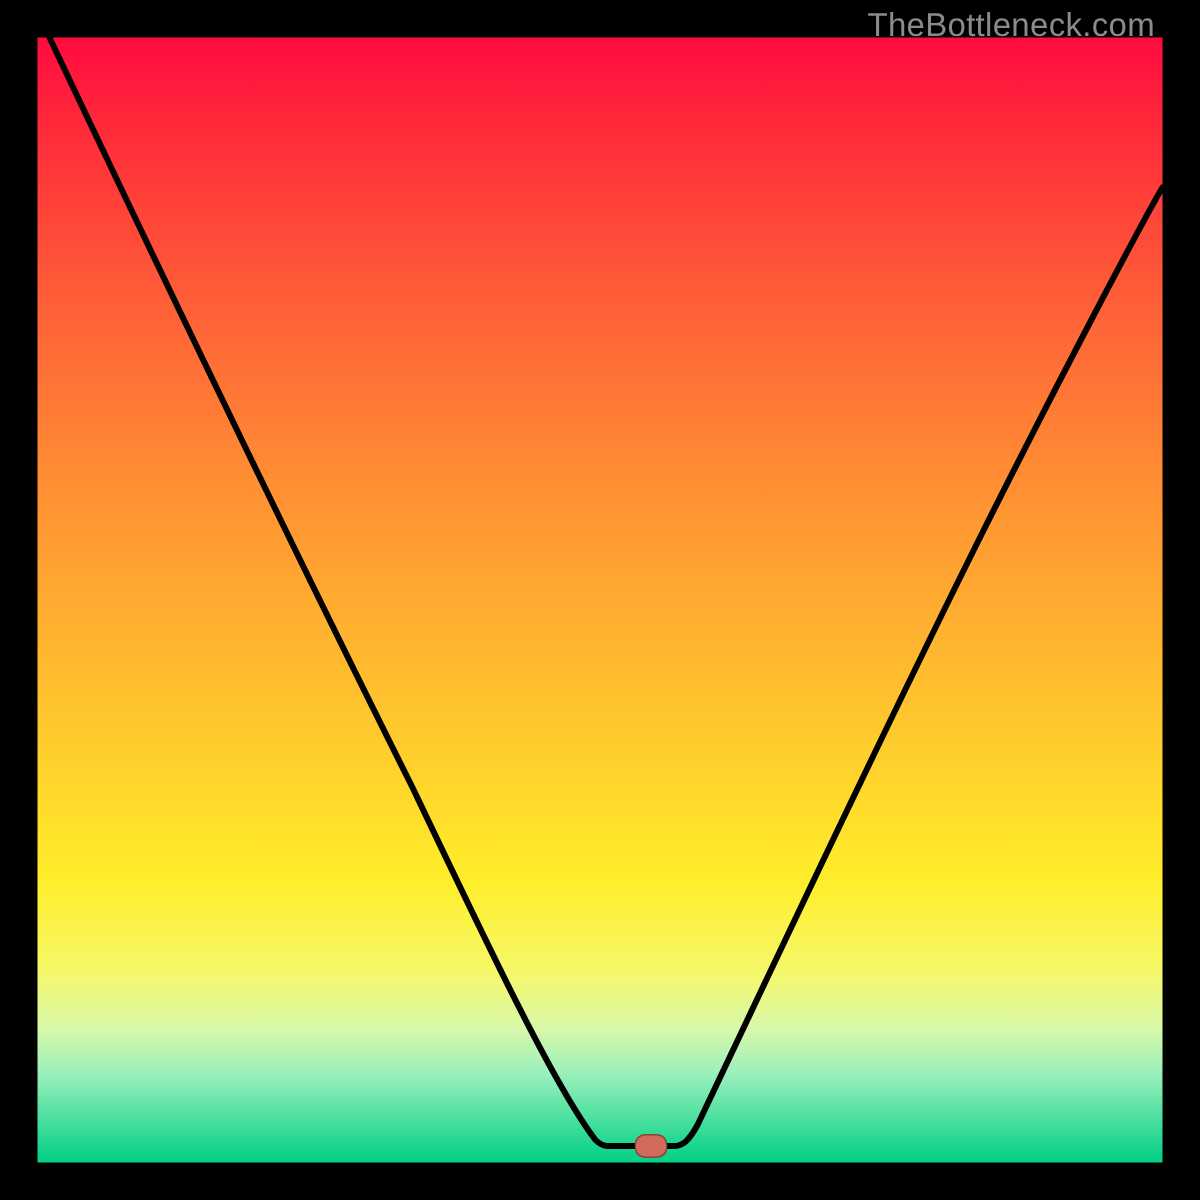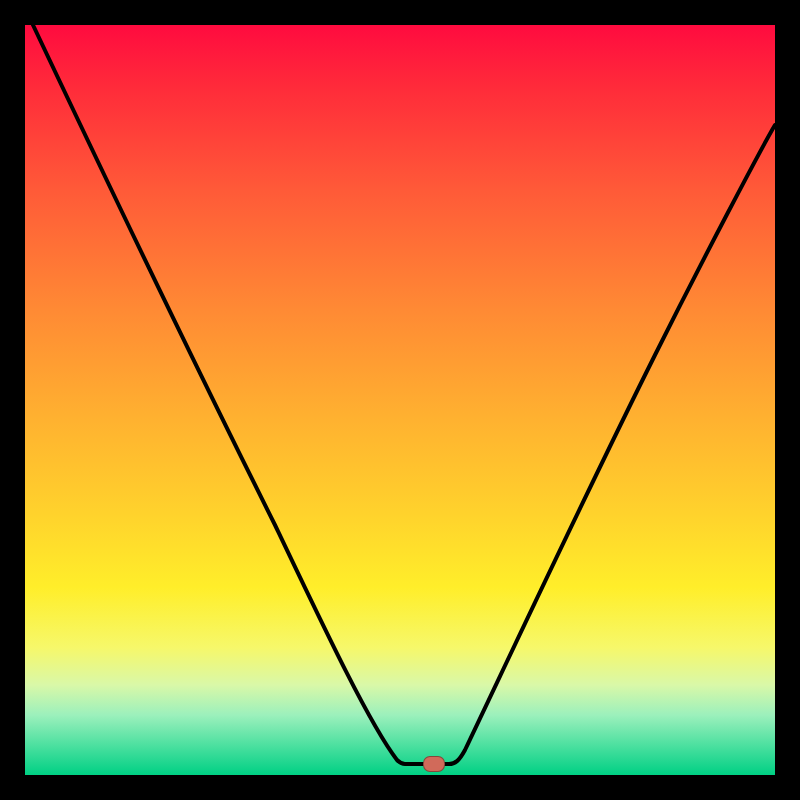--- a/index.html
+++ b/index.html
@@ -68,20 +68,21 @@
     transform: translate(-50%, -50%);
   }
 </style>
 </head>
 <body>
 
 <div class="stage">
 
   <div class="plot-area"></div>
 
+  <div class="watermark">TheBottleneck.com</div>
 
   <svg class="curve" viewBox="0 0 750 750" preserveAspectRatio="none">
     <path fill="none" stroke-width="4" stroke-linecap="round" d="
             M 8 0
             C 60 110, 150 300, 250 500
             C 300 605, 345 700, 372 735
             C 375 738, 377 739, 380 739
             L 424 739
             C 430 739, 434 736, 440 725
             C 490 620, 560 470, 630 330

